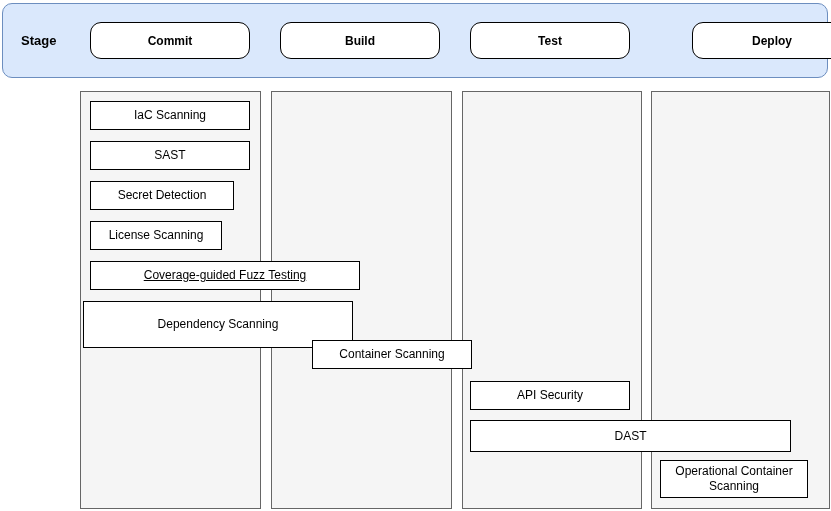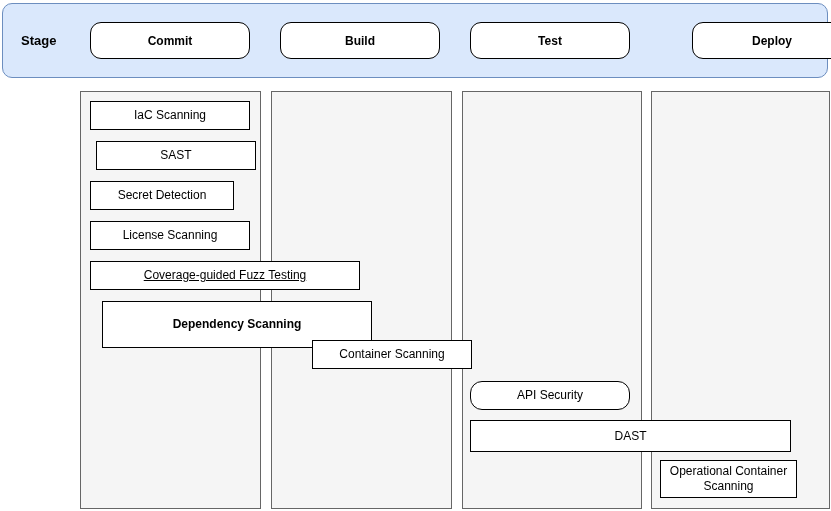--- a/index.html
+++ b/index.html
@@ -48,29 +48,29 @@
 
   .task {
     position: absolute;
     background: var(--box-fill, #ffffff);
     border: 1px solid var(--box-stroke, #000000);
     display: flex; align-items: center; justify-content: center;
     font-size: 12px; text-align: center; line-height: 1.25;
     padding: 12px 4px;
   }
   .task-0 { left: 90px;  top: 101px; width: 160px; height: 29px; }
-  .task-1 { left: 96px;  top: 141px; width: 160px; height: 29px; }
+  .task-1 { left: 90px;  top: 141px; width: 160px; height: 29px; }
   .task-2 { left: 90px;  top: 181px; width: 144px; height: 29px; }
-  .task-3 { left: 90px;  top: 221px; width: 160px; height: 29px; }
+  .task-3 { left: 90px;  top: 221px; width: 132px; height: 29px; }
   .task-4 { left: 90px;  top: 261px; width: 270px; height: 29px; text-decoration: underline; }
-  .task-5 { left: 102px;  top: 301px; width: 270px; height: 47px; font-weight: bold; }
+  .task-5 { left: 83px;  top: 301px; width: 270px; height: 47px; }
   .task-6 { left: 280px; top: 340px; width: 160px; height: 29px; margin-left: 32px; }
-  .task-7 { left: 470px; top: 381px; width: 160px; height: 29px; border-radius: 12px; }
+  .task-7 { left: 470px; top: 381px; width: 160px; height: 29px; }
   .task-8 { left: 470px; top: 420px; width: 321px; height: 32px; }
-  .task-9 { left: 660px; top: 460px; width: 137px; height: 38px; }
+  .task-9 { left: 660px; top: 460px; width: 148px; height: 38px; }
 </style>
 </head>
 <body>
 
 <div class="banner"></div>
 <div class="stage-label">Stage</div>
 
 <div class="stage-pill pill-commit">
   <span>Commit</span>
 </div>

